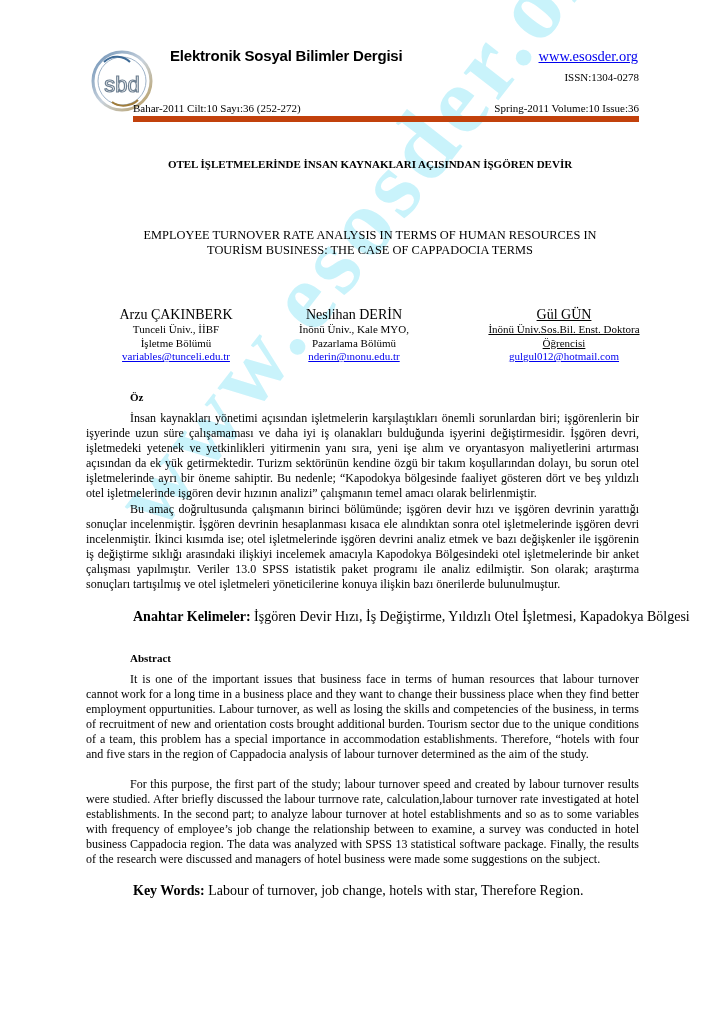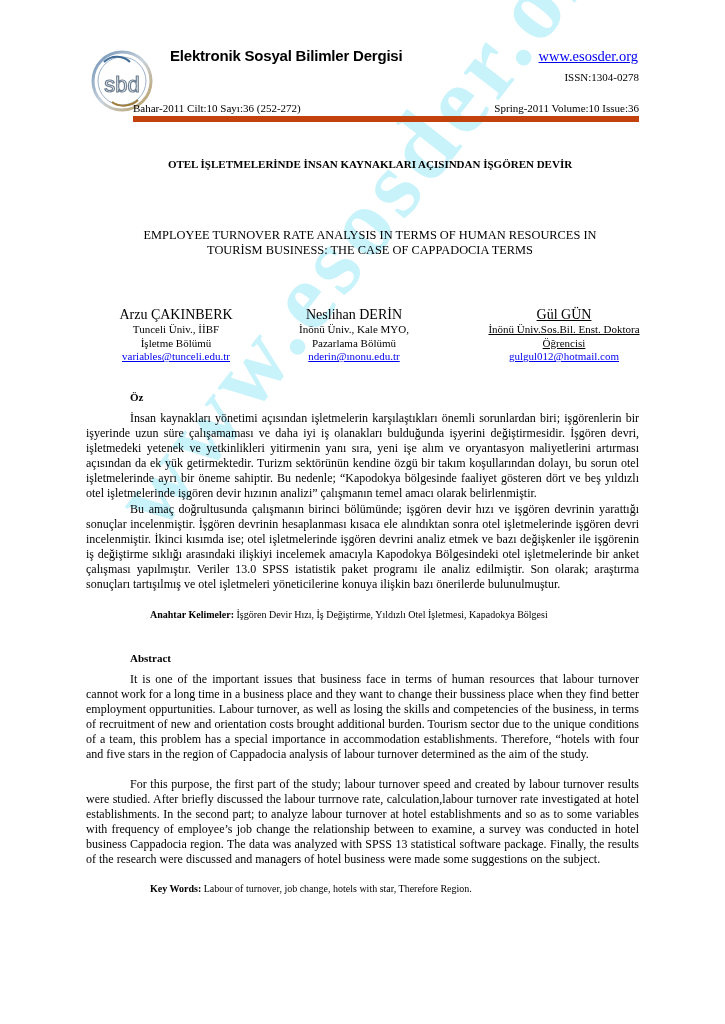--- a/index.html
+++ b/index.html
@@ -28,21 +28,21 @@
     line-height:15px; top:228px; }
 
   .author { position:absolute; top:307px; text-align:center; font-size:11px; line-height:13.7px; width:200px; }
   .author .name { font-size:14px; line-height:16px; margin-bottom:0px; }
   .author a { color:#0000ee; text-decoration:underline; }
   .a1 { left:76px; } .a2 { left:254px; } .a3 { left:464px;text-decoration:underline; }
 
   .sec-head { position:absolute; left:130px; font-weight:bold; font-size:11px; }
   .para { position:absolute; left:86px; width:553px; font-size:12px; line-height:15.1px;
     text-align:justify; text-indent:44px; }
-  .kw { position:absolute; left:133px; font-size:10px;margin-left:17px; }
+  .kw { position:absolute; left:133px; font-size:14px; }
   .kw b { font-weight:bold; }
 </style>
 </head>
 <body>
 
 <div class="watermark">www.esosder.org</div>
 
 <div class="page">
 
   <svg class="logo" viewBox="0 0 64 66">

